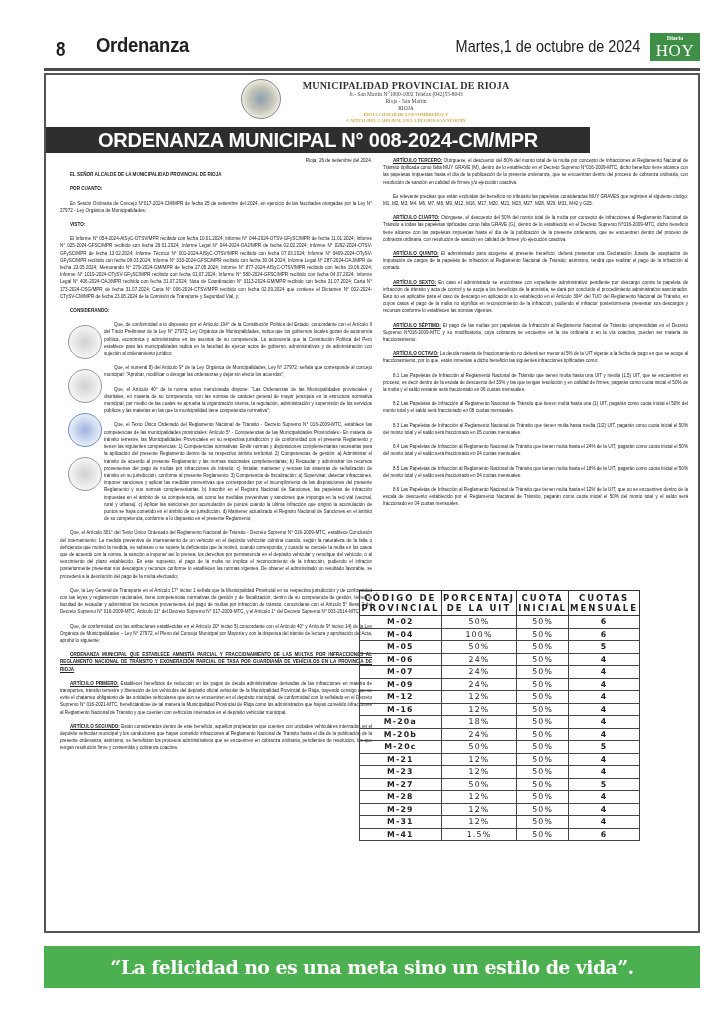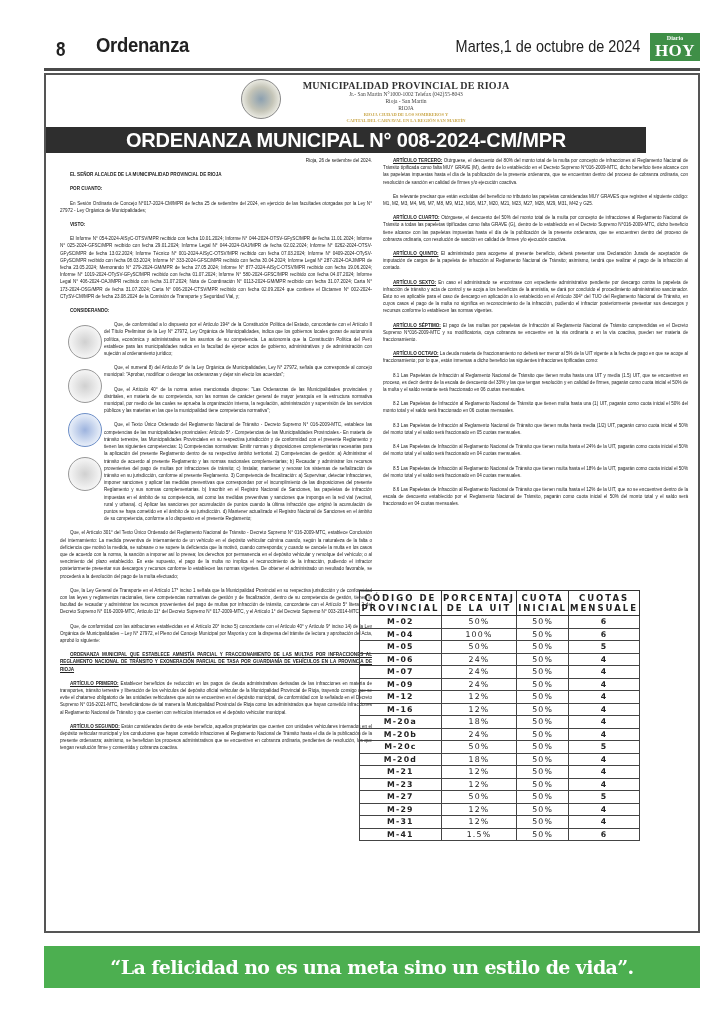--- a/index.html
+++ b/index.html
@@ -5,33 +5,33 @@
   * { box-sizing: border-box; margin: 0; padding: 0; }
   html, body { width: 723px; height: 1024px; background: #ffffff; overflow: hidden; }
   body { font-family: "Liberation Sans", sans-serif; color: #1a1a1a; position: relative; }
 
   .page-header { position: absolute; left: 44px; top: 30px; width: 656px; height: 36px; }
   .page-num { position: absolute; left: 12px; top: 8px; font-family: "Liberation Sans", sans-serif; font-size: 20px; font-weight: bold; color: #222; transform: scaleX(0.85); transform-origin: left; }
   .section-name { position: absolute; left: 52px; top: 3px; font-size: 21px; font-weight: bold; color: #222; transform: scaleX(0.88); transform-origin: left; letter-spacing: -0.3px; }
   .date { position: absolute; right: 60px; top: 7px; font-size: 17px; color: #222; transform: scaleX(0.85); transform-origin: right; white-space: nowrap; }
   .logo { position: absolute; right: 0; top: 3px; width: 50px; height: 28px; background: #3f8f47; color: #fff; text-align: center; }
   .logo .l1 { font-family: "Liberation Serif", serif; font-size: 6px; font-weight: bold; line-height: 8px; padding-top: 1px; }
-  .logo .l2 { font-family: "Liberation Serif", serif; font-size: 17px; font-weight: bold; line-height: 17px; letter-spacing: 0.5px; }
+  .logo .l2 { font-family: "Liberation Serif", serif; font-size: 17px; font-weight: normal; line-height: 17px; letter-spacing: 0.5px; }
   .header-rule { position: absolute; left: 44px; top: 68px; width: 656px; height: 3px; background: #4a4a4a; }
 
   .frame { position: absolute; left: 44px; top: 73px; width: 656px; height: 860px; border: 2px solid #555; }
 
   .letterhead { position: absolute; left: 0; top: 0; width: 608px; height: 52px; }
   .crest { position: absolute; left: 195px; top: 4px; width: 40px; height: 40px; border-radius: 50%; border: 1px solid #888; background: radial-gradient(circle, #8ca0b0 0%, #c5c5b8 45%, #e8e8e0 70%, #fff 100%); }
   .lh-text { position: absolute; left: 230px; top: 5px; width: 260px; text-align: center; font-family: "Liberation Serif", serif; }
   .lh-title { font-size: 10px; font-weight: bold; color: #333; letter-spacing: 0.2px; }
   .lh-line { font-size: 5.5px; color: #444; line-height: 7px; }
   .lh-gold { font-size: 4.5px; color: #c9a74a; line-height: 5.5px; font-weight: bold; }
 
-  .title-bar { position: absolute; left: 0; top: 52px; width: 600px; height: 26px; background: #2e2e2e; color: #fff; text-align: center; font-size: 20px; font-weight: bold; line-height: 26px; letter-spacing: -0.2px; }
+  .title-bar { position: absolute; left: 0; top: 52px; width: 544px; height: 26px; background: #2e2e2e; color: #fff; text-align: center; font-size: 20px; font-weight: bold; line-height: 26px; letter-spacing: -0.2px; }
 
   .col { position: absolute; top: 82px; font-size: 4.6px; line-height: 7.2px; color: #222; text-align: justify; }
   .col-left { left: 14px; width: 312px; }
   .col-right { left: 337px; width: 305px; }
   .col p { margin-bottom: 7px; text-indent: 10px; }
   .col p.right { text-align: right; text-indent: 0; }
   .col p.bold { font-weight: bold; }
   .col .art { font-weight: bold; text-decoration: underline; }
   .col p.heading { font-weight: bold; text-decoration: underline; }
   .seal-row { display: flex; }
@@ -198,42 +198,42 @@
         <td class="c3">50%</td>
         <td class="c4 n">4</td>
       </tr>
       <tr>
         <td class="c1 code">M-20c</td>
         <td class="c2">50%</td>
         <td class="c3">50%</td>
         <td class="c4 n">5</td>
       </tr>
       <tr>
-        <td class="c1 code">M-20d</td>
-        <td class="c2">18%</td>
-        <td class="c3">50%</td>
-        <td class="c4 n">4</td>
-      </tr>
-      <tr>
         <td class="c1 code">M-21</td>
         <td class="c2">12%</td>
         <td class="c3">50%</td>
         <td class="c4 n">4</td>
       </tr>
       <tr>
         <td class="c1 code">M-23</td>
         <td class="c2">12%</td>
         <td class="c3">50%</td>
         <td class="c4 n">4</td>
       </tr>
       <tr>
         <td class="c1 code">M-27</td>
         <td class="c2">50%</td>
         <td class="c3">50%</td>
         <td class="c4 n">5</td>
+      </tr>
+      <tr>
+        <td class="c1 code">M-28</td>
+        <td class="c2">12%</td>
+        <td class="c3">50%</td>
+        <td class="c4 n">4</td>
       </tr>
       <tr>
         <td class="c1 code">M-29</td>
         <td class="c2">12%</td>
         <td class="c3">50%</td>
         <td class="c4 n">4</td>
       </tr>
       <tr>
         <td class="c1 code">M-31</td>
         <td class="c2">12%</td>

